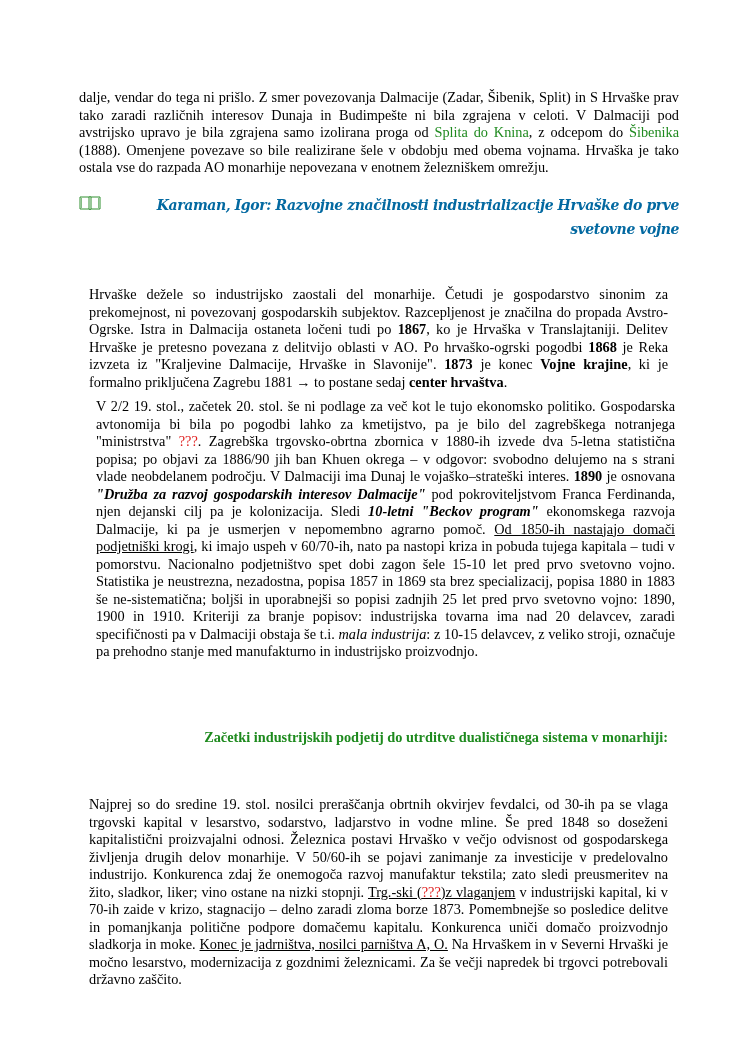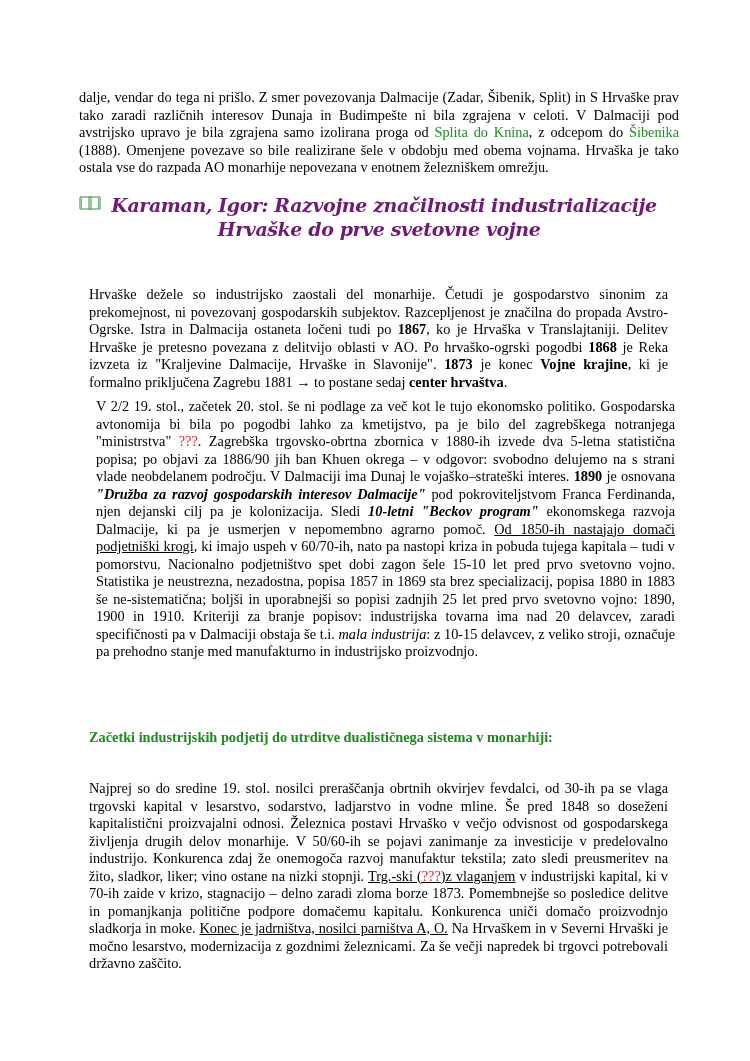--- a/index.html
+++ b/index.html
@@ -3,31 +3,31 @@
 <meta charset="utf-8">
 <style>
   html, body { margin: 0; padding: 0; background: #ffffff; }
   body { width: 750px; height: 1061px; overflow: hidden; position: relative;
          font-family: "Liberation Serif", "DejaVu Serif", serif; color: #000; }
   .page { position: absolute; left: 0; top: 0; width: 702px; height: 1061px; }
   .p { position: absolute; text-align: justify; font-size: 14.3px; line-height: 17.5px; margin: 0; }
   .p1 { left: 79px; top: 89px; width: 600px; }
   .p2 { left: 89px; top: 286px; width: 579px; }
   .p3 { left: 96px; top: 398px; width: 579px; }
-  .p4 { left: 89px; top: 780px; width: 579px; }
+  .p4 { left: 89px; top: 796px; width: 579px; }
   .green { color: #1f8a1f; }
   .red { color: #e02020; }
   .u { text-decoration: underline; }
-  .title { position: absolute; left: 79px; top: 193px; width: 600px; text-align: center;
-           font-style: italic; color: #701a75; font-size: 19px; line-height: 24px;
+  .title { position: absolute; left: 79px; top: 193px; width: 600px; text-align: right;
+           font-style: italic; color: #0369a1; font-size: 14px; line-height: 24px;
            font-family: "DejaVu Serif", "Liberation Serif", serif; font-weight: bold; letter-spacing: -0.4px; }
   .title .book { position: absolute; left: 0; top: 2px; width: 22px; height: 16px; }
   .title .tt { padding-left: 10px; }
   .sect { position: absolute; left: 89px; top: 728px; width: 579px; color: #1e8a1e;
-          font-weight: bold; font-size: 14.3px; line-height: 18px; }
+          font-weight: bold; font-size: 14.3px; line-height: 18px; text-align: right; }
 </style>
 </head>
 <body>
 
 <div class="page">
 
   <p class="p p1"><span>dalje, vendar do tega ni prišlo. Z smer povezovanja Dalmacije (Zadar, Šibenik, Split) in S Hrvaške prav tako zaradi različnih interesov Dunaja in Budimpešte ni bila zgrajena v celoti. V Dalmaciji pod avstrijsko upravo je bila zgrajena samo izolirana proga od </span><span class="green">Splita do Knina</span><span>, z odcepom do </span><span class="green">Šibenika</span><span> (1888). Omenjene povezave so bile realizirane šele v obdobju med obema vojnama. Hrvaška je tako ostala vse do razpada AO monarhije nepovezana v enotnem železniškem omrežju.</span></p>
 
   <div class="title">
     <svg class="book" viewBox="0 0 22 16">

